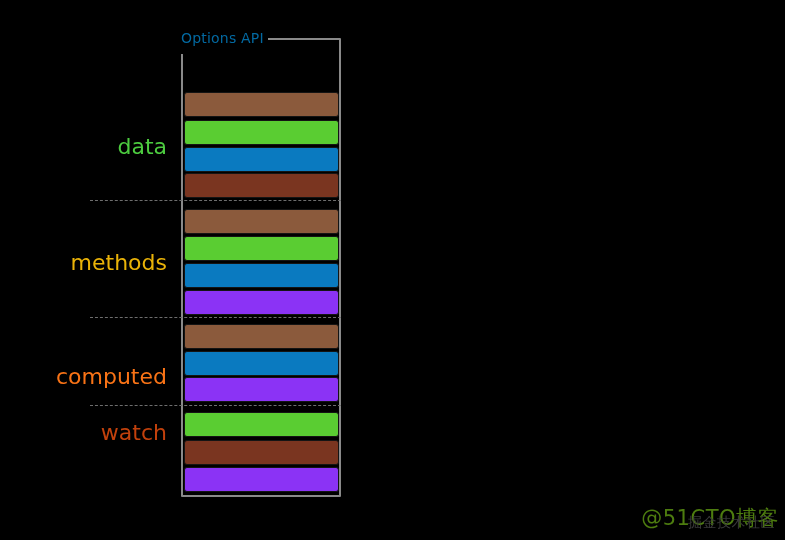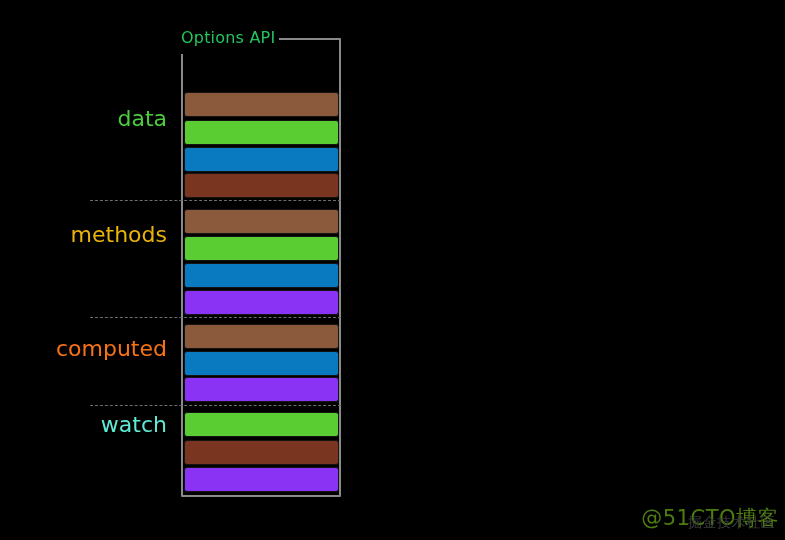--- a/index.html
+++ b/index.html
@@ -36,22 +36,22 @@
   }
 
   
   .api-title {
     position: absolute;
     left: 181px;
     top: 22px;
     height: 32px;
     line-height: 32px;
     padding: 0 4px 0 0;
-    color: #22c55e;
-    font-size: 16px;
+    color: #0369a1;
+    font-size: 14px;
     letter-spacing: 0.2px;
     white-space: nowrap;
     background: #000000;
     z-index: 5;
   }
 
   
   .separator {
     position: absolute;
     left: 90px;
@@ -62,20 +62,21 @@
   }
 
   
   .group-label {
     position: absolute;
     right: 618px;  
     text-align: right;
     white-space: nowrap;
     font-size: 22px;
     z-index: 3;
+    margin-top: 28px;
   }
 
   
   .bar {
     position: absolute;
     left: 184px;
     width: 155px;
     height: 25px;
     border-radius: 3px;
     border: 1px solid #141414;
@@ -131,21 +132,21 @@
       <div class="group-label" style="top: 222px; color: #eab308;">methods</div>
       <div class="bar" style="top: 209px; background: rgb(139, 90, 60);"></div>
       <div class="bar" style="top: 236px; background: rgb(90, 205, 50);"></div>
       <div class="bar" style="top: 263px; background: rgb(10, 122, 192);"></div>
       <div class="bar" style="top: 290px; background: rgb(139, 51, 245);"></div>
       <div class="separator" style="top: 405px;"></div>
       <div class="group-label" style="top: 336px; color: #f97316;">computed</div>
       <div class="bar" style="top: 324px; background: rgb(139, 90, 60);"></div>
       <div class="bar" style="top: 351px; background: rgb(10, 122, 192);"></div>
       <div class="bar" style="top: 377px; background: rgb(139, 51, 245);"></div>
-      <div class="group-label" style="top: 412px; color: #5eead4;">watch</div>
+      <div class="group-label" style="top: 392px; color: #c2410c;">watch</div>
       <div class="bar" style="top: 412px; background: rgb(90, 205, 50);"></div>
       <div class="bar" style="top: 440px; background: rgb(122, 53, 32);"></div>
       <div class="bar" style="top: 467px; background: rgb(139, 51, 245);"></div>
     </div>
 
   <div class="watermark">
     <span class="wm-main">@51CTO博客</span>
     <span class="wm-sub">掘金技术社区</span>
   </div>
 

